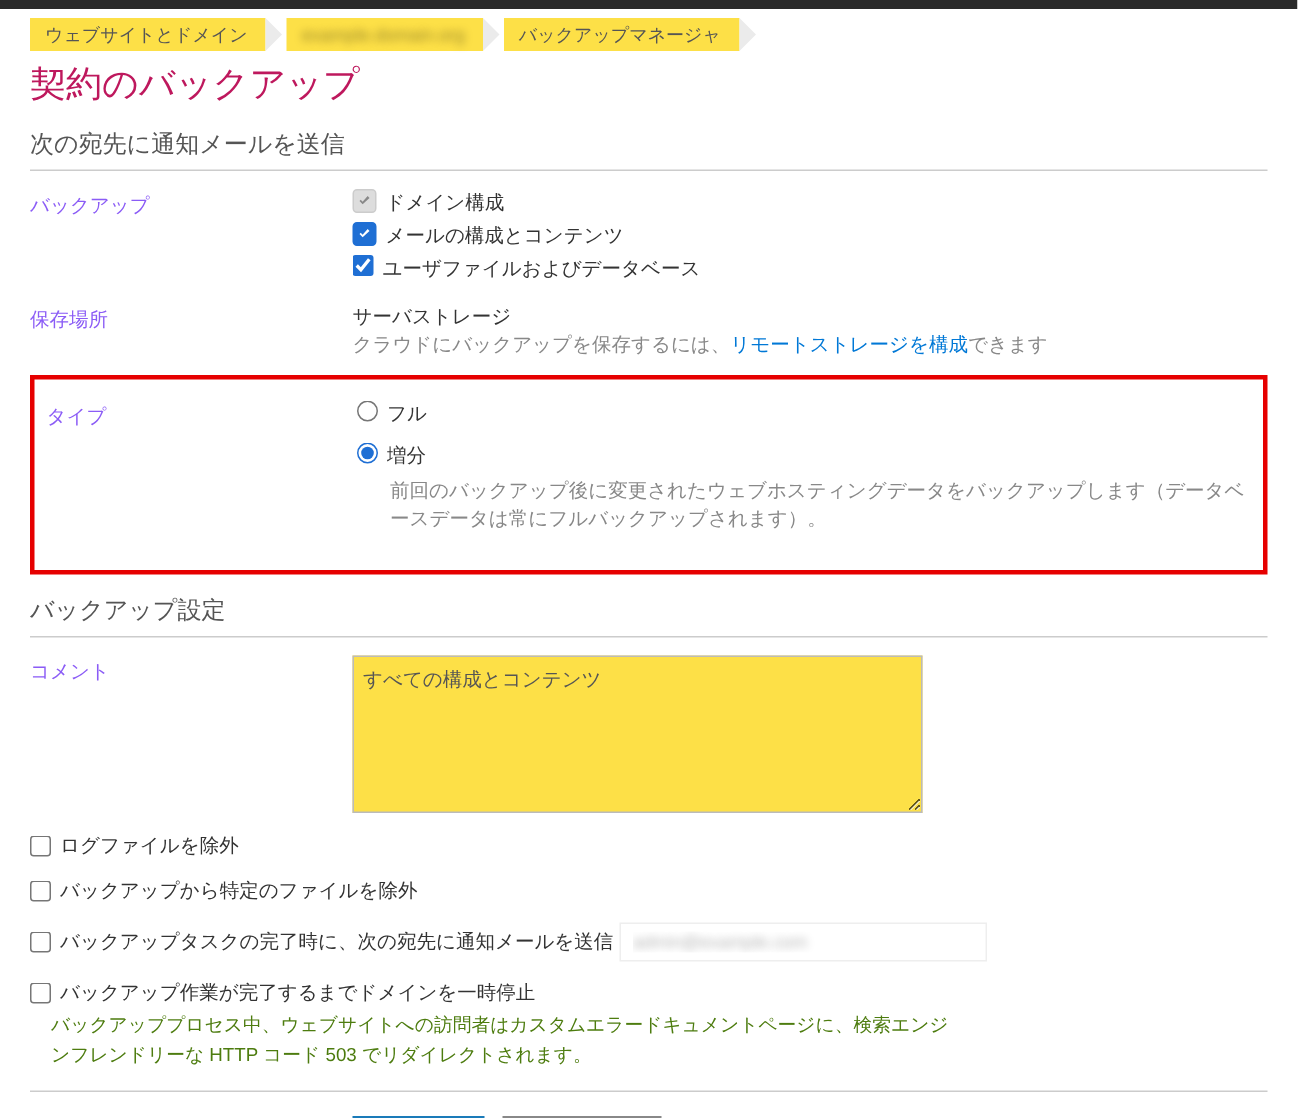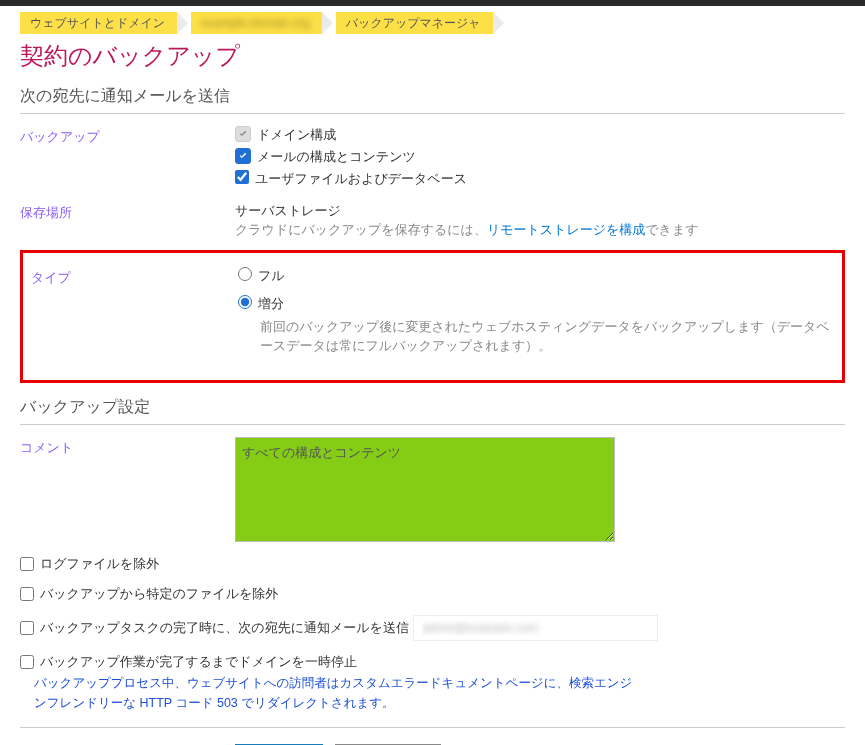--- a/index.html
+++ b/index.html
@@ -144,21 +144,21 @@
       accent-color:#1f6fd4;
       width:14px;height:14px;
     }
     .radio-desc {
       margin-left: 22px;
       margin-top: 4px;
     }
     textarea {
       width: 380px;
       height: 105px;
-      background: #84cc16;
+      background: #fde047;
       border: 1px solid #bbb;
       padding: 6px;
       font-family: inherit;
       font-size: 13px;
       color: #555;
       resize: both;
     }
     .settings-row {
       display: flex;
       align-items: center;
@@ -173,21 +173,21 @@
       border: 1px solid #eee;
       background: #fff;
       margin-left: 4px;
       padding: 0 8px;
       color: transparent;
       text-shadow: 0 0 6px rgba(0,0,0,0.3);
       font-size:12px;
     }
     .desc-block {
       margin-left: 14px;
-      color: #1d4ed8;
+      color: #4d7c0f;
       font-size: 12.5px;
       line-height: 1.6;
       margin-top: 2px;
       max-width: 600px;
     }
     .divider {
       border-top: 1px solid #ccc;
       margin: 14px 0 16px 0;
     }
     .button-row {

